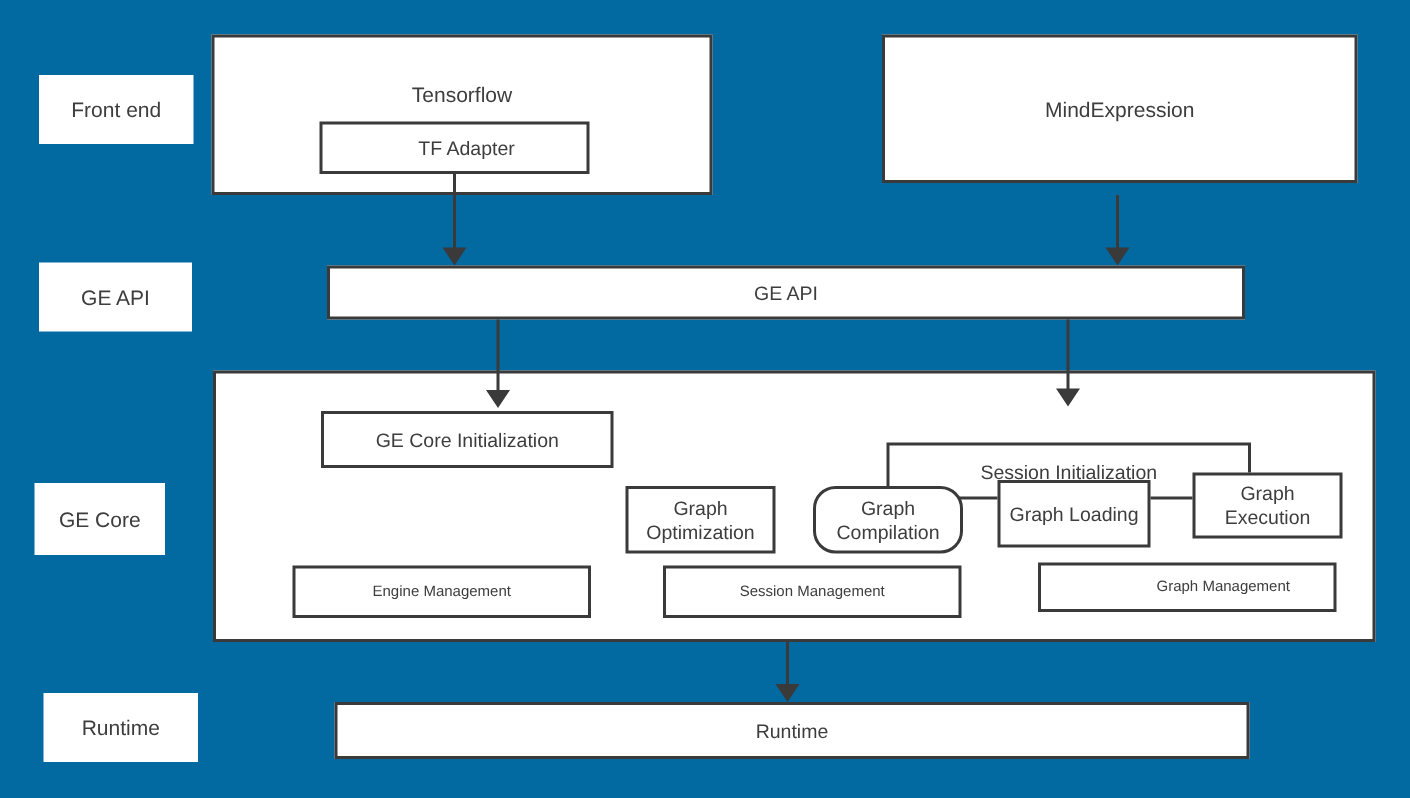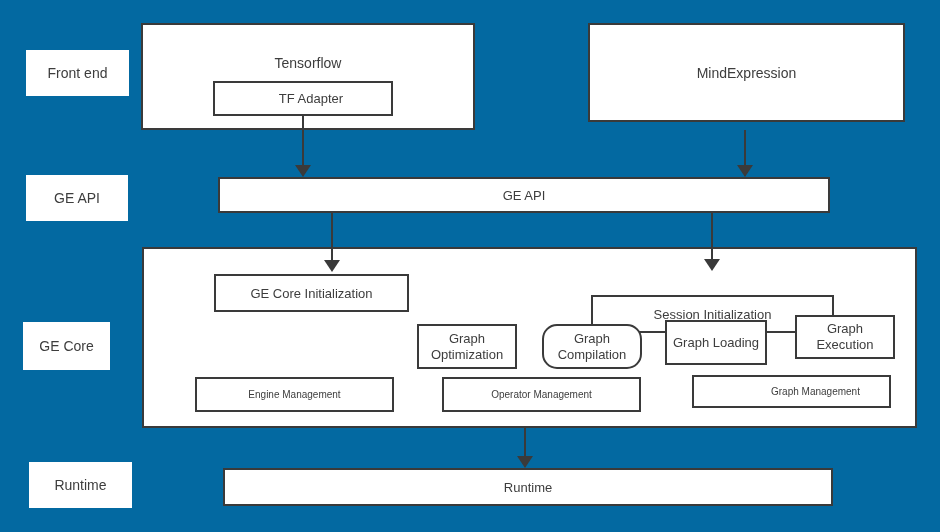--- a/index.html
+++ b/index.html
@@ -153,21 +153,21 @@
   <div class="whitebox bordered" id="box-ge-core">
     <div class="whitebox bordered" id="box-ge-core-init">GE Core Initialization</div>
     <div class="whitebox bordered" id="box-session-init">Session Initialization</div>
 
     <div class="whitebox bordered pipe" id="box-graph-optimization">Graph Optimization</div>
     <div class="whitebox bordered pipe" id="box-graph-compilation">Graph Compilation</div>
     <div class="whitebox bordered pipe" id="box-graph-loading">Graph Loading</div>
     <div class="whitebox bordered pipe" id="box-graph-execution">Graph Execution</div>
 
     <div class="whitebox bordered mgmt" id="box-engine-management">Engine Management</div>
-    <div class="whitebox bordered mgmt" id="box-operator-management">Operator Management</div>
+    <div class="whitebox bordered mgmt" id="box-operator-management">Session Management</div>
     <div class="whitebox bordered mgmt" id="box-graph-management">Graph Management</div>
   </div>
 
   <div class="whitebox bordered" id="bar-runtime">Runtime</div>
 
   <div class="arrow" id="arrow-tf">
     <div class="shaft"></div>
     <div class="head"></div>
   </div>
   <div class="arrow" id="arrow-mind">

